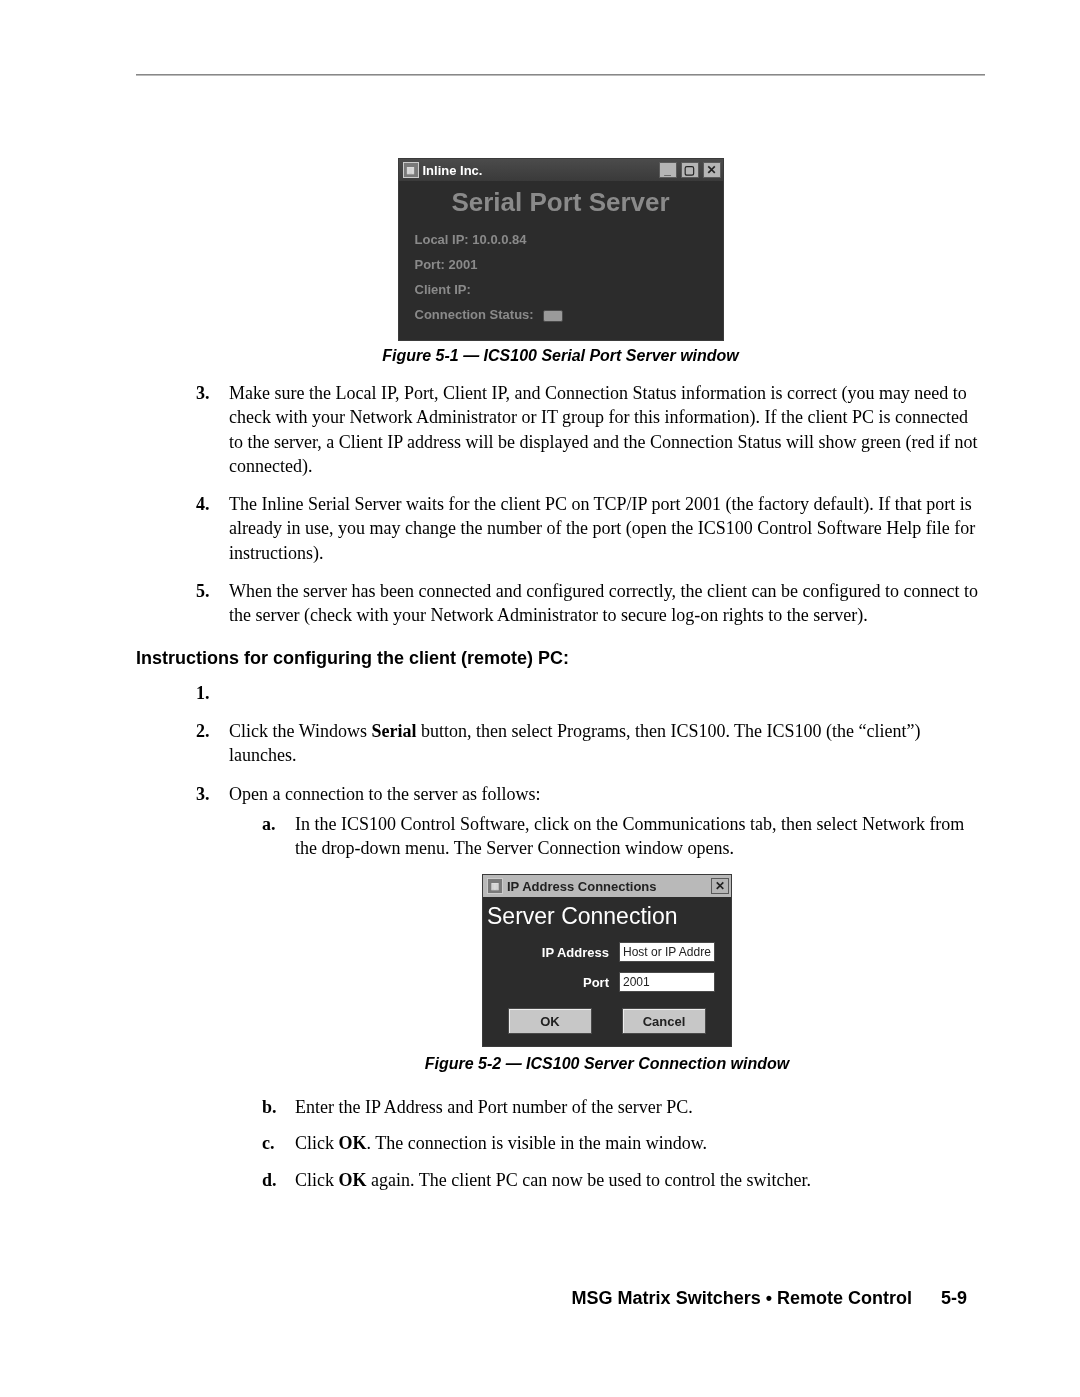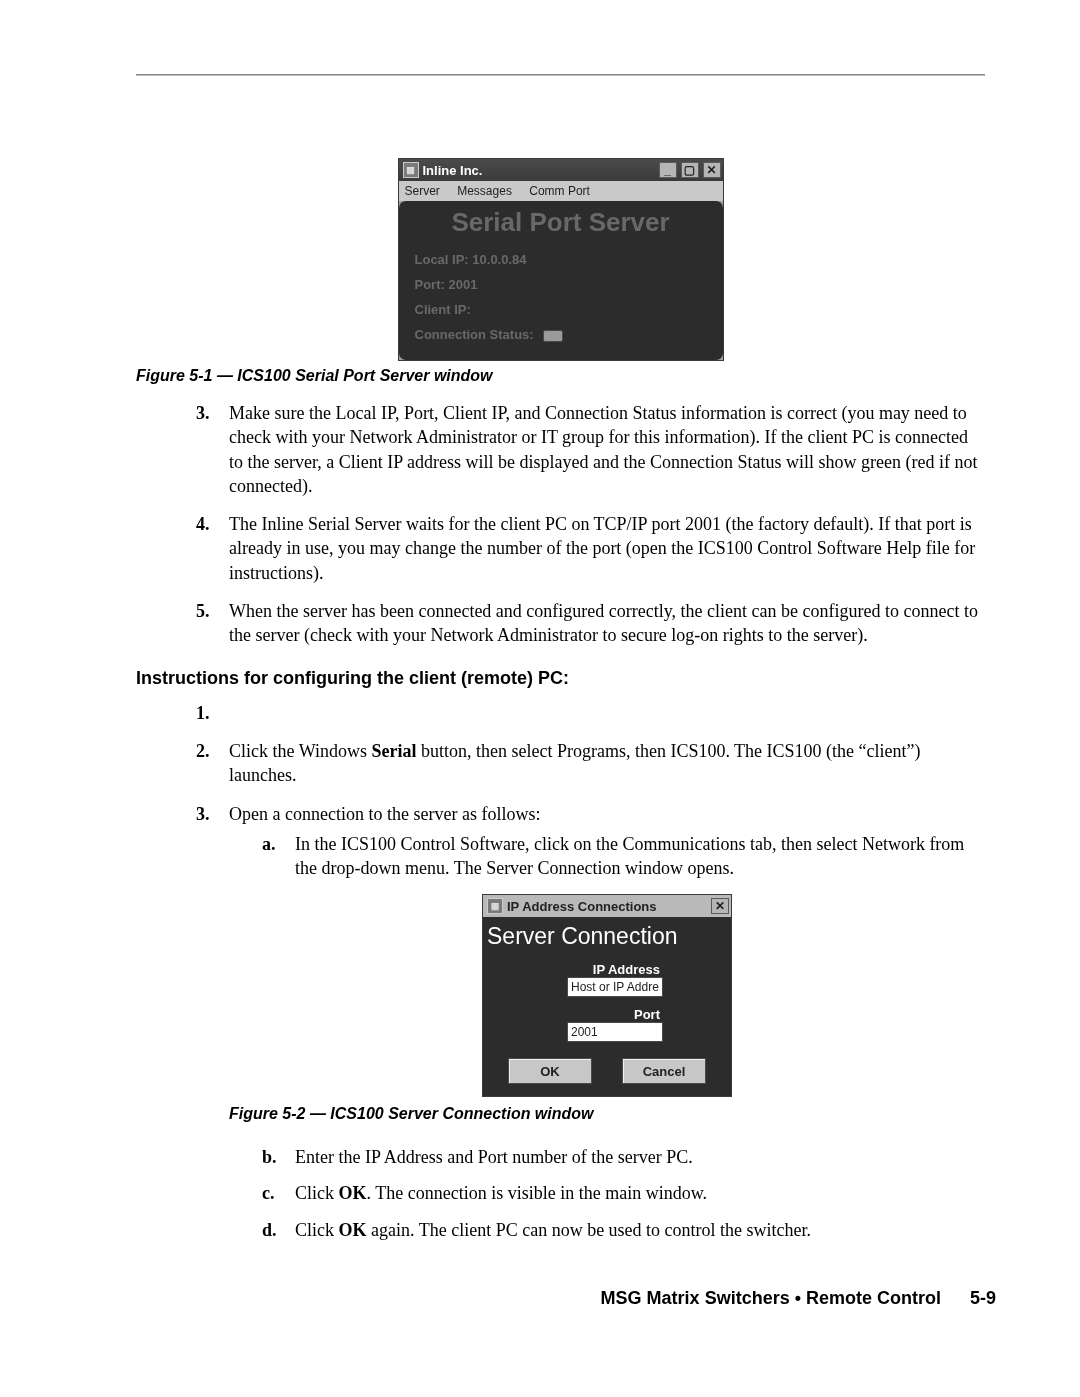--- a/index.html
+++ b/index.html
@@ -68,39 +68,38 @@
   }
   .menubar {
     background: #c9c9c9;
     color: #222;
     font-size: 12px;
     padding: 3px 6px;
   }
   .menubar span { margin-right: 14px; }
   .win1-body {
     background: #2c2c2c;
-    color: #ef4444;
-    border-radius: 7px;
+    color: #0ea5e9;
   }
   .banner1 {
     font: 700 26px Arial, sans-serif;
     text-align: center;
     padding: 6px 0 10px 0;
   }
   .kv { font: 700 13px Arial, sans-serif; padding: 4px 16px 8px 16px; }
   .kv .row { margin-bottom: 10px; }
   .status-light {
     display: inline-block; vertical-align: middle;
     width: 20px; height: 12px;
     background: #9a9a9a; border: 1px solid #4a4a4a;
     border-radius: 2px; margin-left: 6px;
   }
 
   .fig-caption {
-    text-align: left;
+    text-align: center;
     font-family: Arial, Helvetica, sans-serif;
     font-weight: 700;
     font-style: italic;
     font-size: 16px;
     margin: 0 0 16px 0;
   }
 
   
   .ol-main { list-style: none; }
   .ol-main > li { display: flex; margin-bottom: 14px; font-size: 18px; line-height: 1.35; }
@@ -137,21 +136,21 @@
     color: #222;
     font-size: 13px; font-weight: 700;
     padding-left: 4px;
   }
   .banner2 {
     color:#fff;
     font: 400 23px Arial, sans-serif;
     padding: 6px 4px 10px 4px;
     white-space: nowrap;
   }
-  .form-row { display:flex; align-items:center; padding: 2px 10px 8px 26px; flex-direction: column; }
+  .form-row { display:flex; align-items:center; padding: 2px 10px 8px 26px; }
   .form-row .lab { width: 100px; text-align:right; color:#fff; font:700 13px Arial,sans-serif; margin-right:10px; }
   .form-row .inp {
     width: 96px; height: 20px;
     background:#fff; border:1px solid #4a4a4a;
     font:12px Arial,sans-serif; color:#222;
     padding: 2px 3px;
   }
   .btn-row { display:flex; justify-content: space-around; padding: 8px 10px 12px 10px; }
   .dlg-btn {
     width: 84px; height: 26px;
@@ -162,21 +161,21 @@
   }
 
   .ol-cd { list-style: none; margin-top: 20px; }
   .ol-cd > li { display:flex; margin-bottom: 12px; font-size:18px; line-height:1.35; }
   .ol-cd > li .num3 { width: 33px; flex-shrink:0; font-weight:700; margin-left: 93px; }
   .ol-cd > li .txt3 { flex:1; }
 
   
   .footer {
     position: absolute;
-    right: 84px;
+    right: 113px;
     bottom: 88px;
     font-size: 18px;
     font-family: Arial, Helvetica, sans-serif;
   }
   .footer .ft { font-weight:700; }
   .footer .pn { font-weight:700; margin-left: 24px; }
 </style>
 </head>
 <body>
 
@@ -185,25 +184,20 @@
 <div class="content">
 
   <div class="win1">
     <div class="titlebar">
       <span class="sys-icon">▦</span>
       <span>Inline Inc.</span>
       <span class="title-gap"></span>
       <span class="win-btn">_</span>
       <span class="win-btn">▢</span>
       <span class="win-btn">✕</span>
-    </div>
-    <div class="menubar">
-      <span>Server</span>
-      <span>Messages</span>
-      <span>Comm Port</span>
     </div>
     <div class="win1-body">
       <div class="banner1">Serial Port Server</div>
       <div class="kv">
         <div class="row">
           <span>Local IP:</span>
           <span>10.0.0.84</span>
         </div>
         <div class="row">
           <span>Port:</span>

